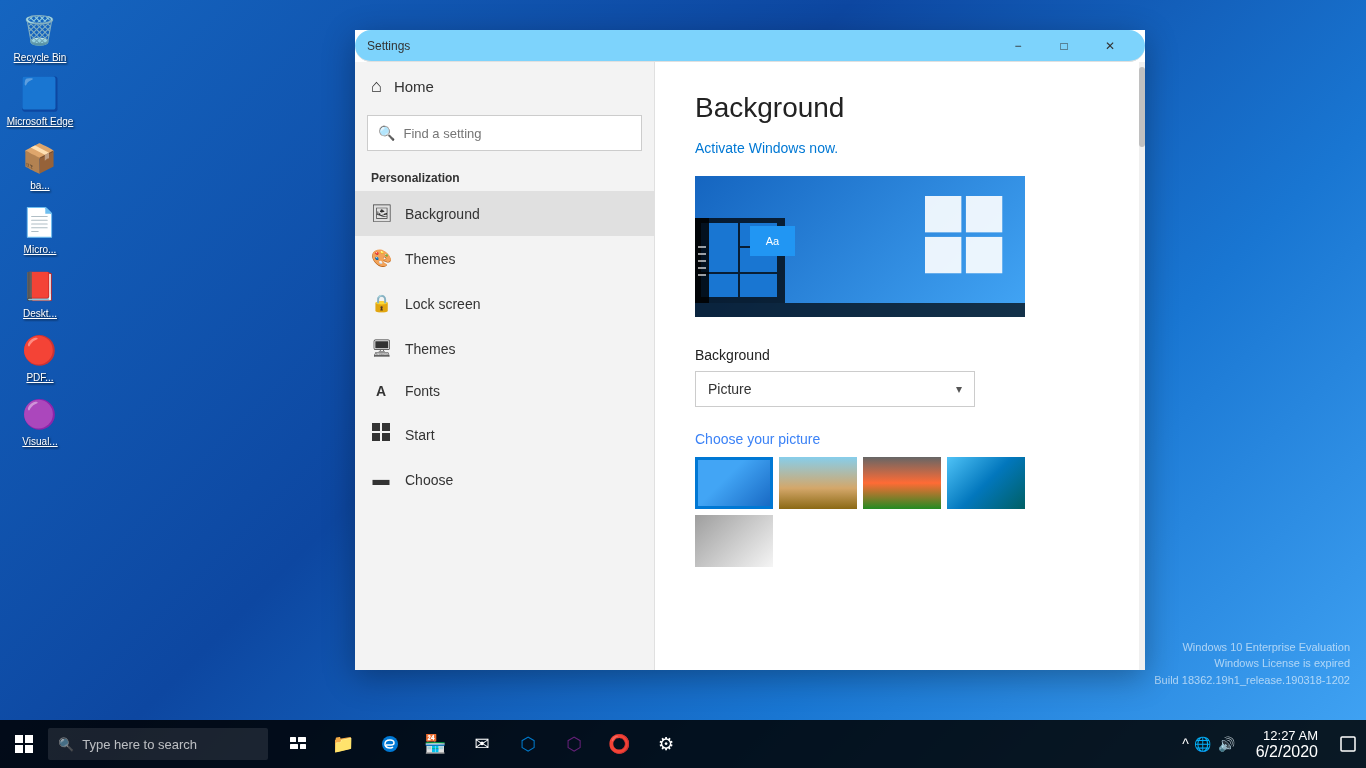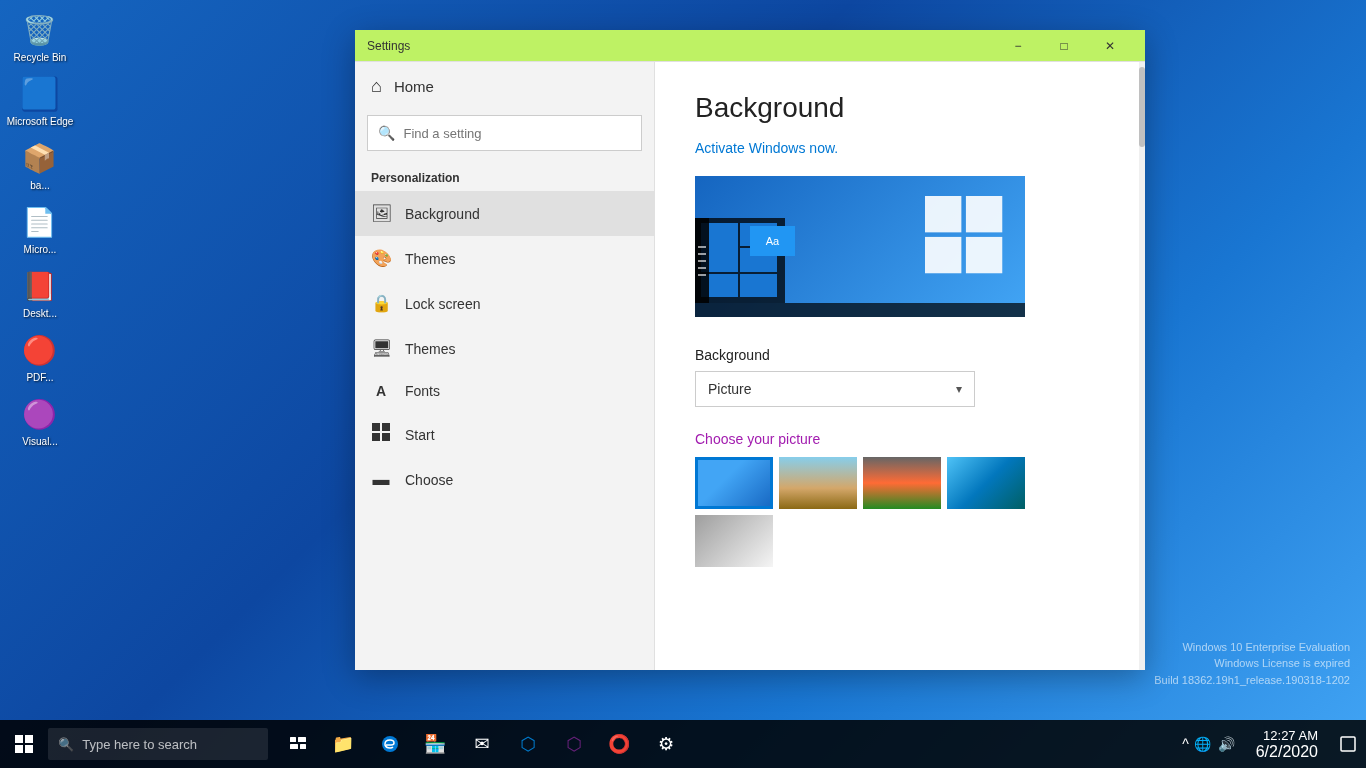--- a/index.html
+++ b/index.html
@@ -45,20 +45,21 @@
       justify-content: center;
       font-size: 28px;
     }
     .desktop-icon .icon-label {
       font-size: 10px;
       color: white;
       text-align: center;
       text-shadow: 1px 1px 2px rgba(0,0,0,0.8);
       margin-top: 2px;
       line-height: 1.2;
+      text-decoration: underline;
     }
 
     
     .taskbar {
       position: absolute;
       bottom: 0;
       left: 0;
       right: 0;
       height: 48px;
       background: rgba(0,0,0,0.85);
@@ -173,26 +174,27 @@
       width: 790px;
       height: 640px;
       background: white;
       box-shadow: 0 8px 30px rgba(0,0,0,0.3);
       display: flex;
       flex-direction: column;
       z-index: 50;
     }
     .window-titlebar {
       height: 32px;
-      background: #bef264;
+      background: #7dd3fc;
       display: flex;
       align-items: center;
       padding: 0 12px;
       border-bottom: 1px solid #e0e0e0;
       flex-shrink: 0;
+      border-radius: 16px;
     }
     .window-title {
       font-size: 12px;
       color: #333;
       flex: 1;
     }
     .window-controls {
       display: flex;
       gap: 0;
     }
@@ -374,21 +376,21 @@
       color: #333;
       margin-bottom: 24px;
       justify-content: space-between;
     }
     .bg-dropdown-arrow {
       color: #555;
       font-size: 12px;
     }
     .choose-picture-label {
       font-size: 14px;
-      color: #a21caf;
+      color: #3b82f6;
       margin-bottom: 10px;
     }
     .picture-grid {
       display: flex;
       gap: 6px;
       flex-wrap: wrap;
     }
     .picture-thumb {
       width: 78px;
       height: 52px;

